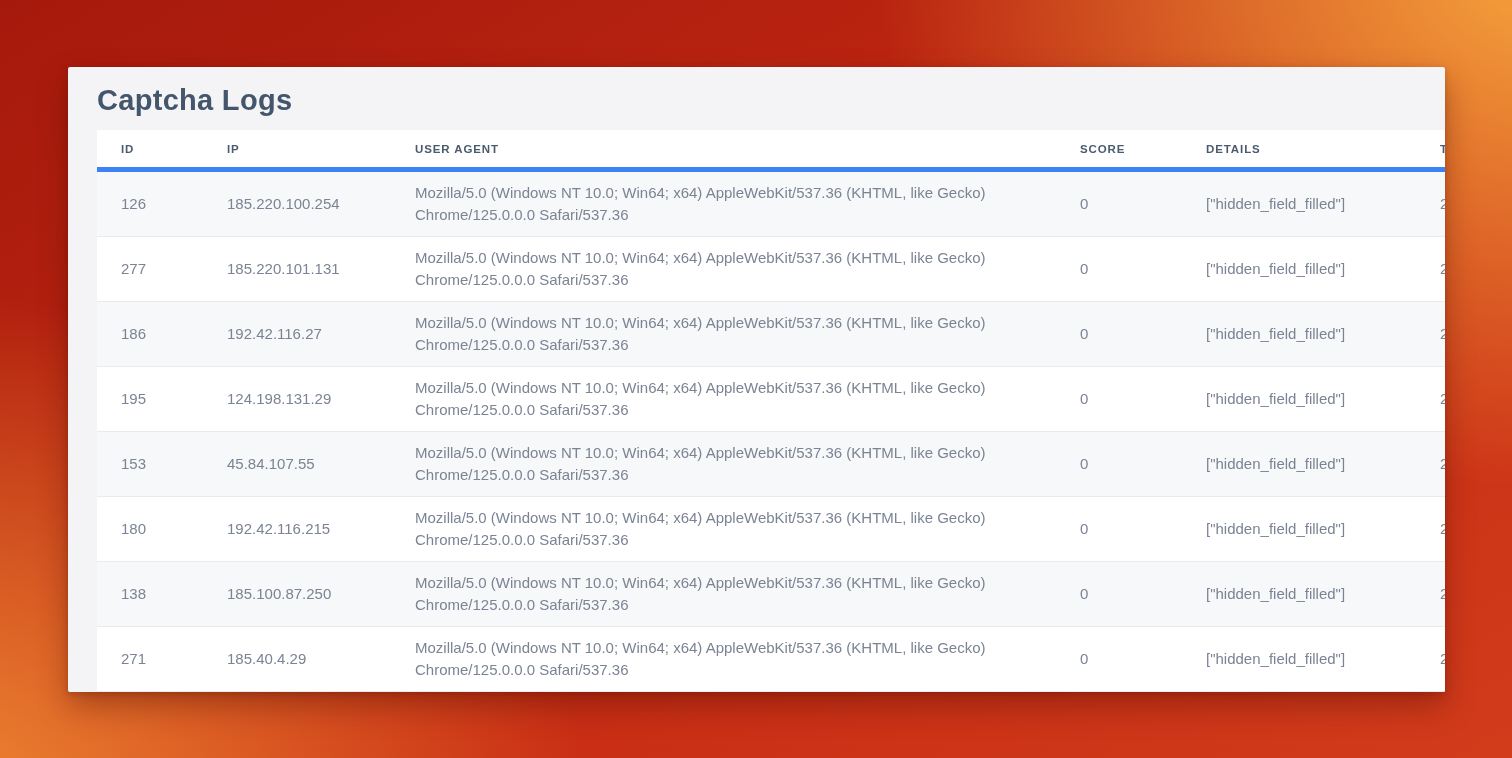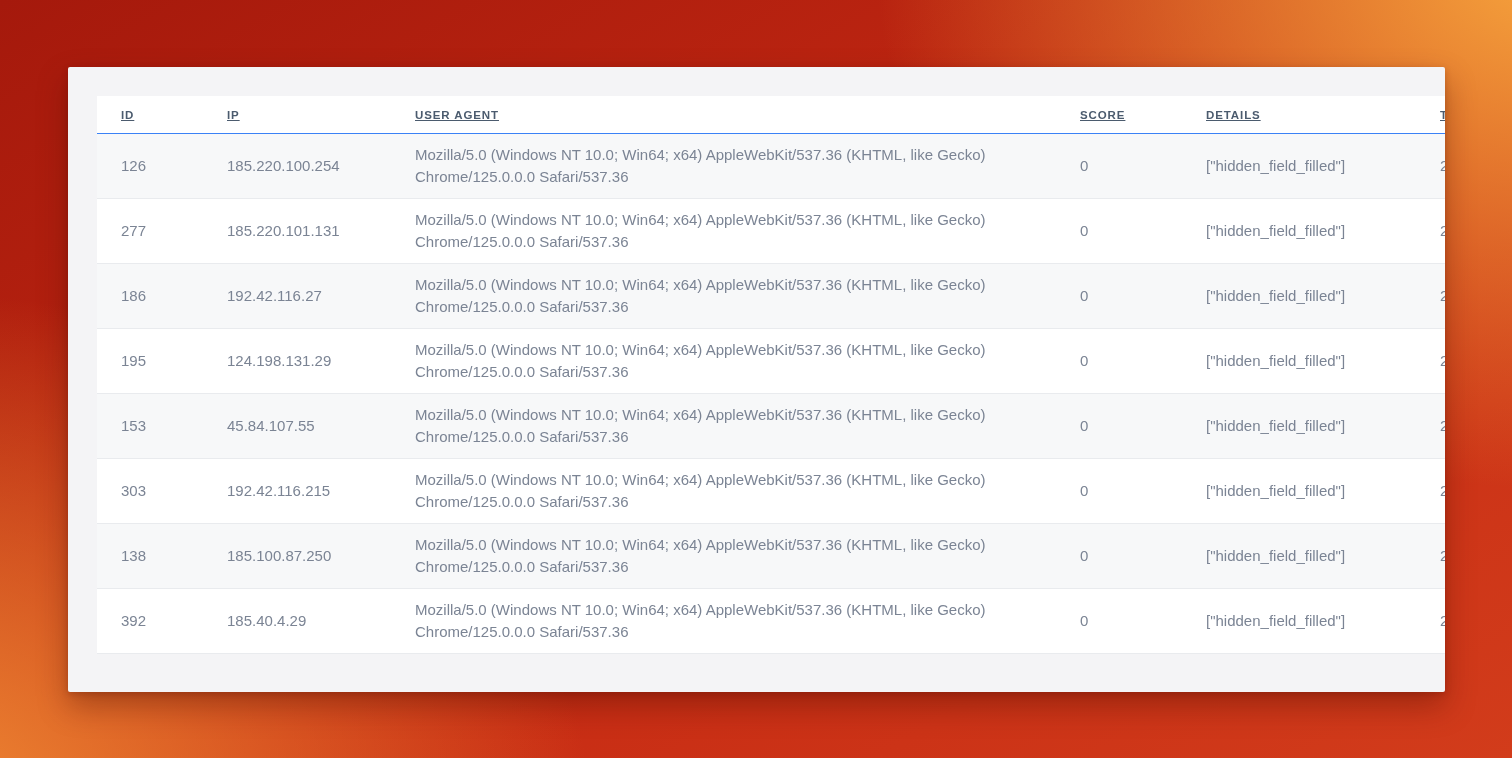--- a/index.html
+++ b/index.html
@@ -53,24 +53,23 @@
     text-align: left;
     padding: 0 10px 0 24px;
     overflow: hidden;
   }
   th {
     height: 37px;
     font-size: 11.5px;
     font-weight: 700;
     letter-spacing: 0.9px;
     color: #4b5b6e;
-    border-bottom: 1px solid #3b82f6;
+    border-bottom: 5px solid #3b82f6;
     text-transform: uppercase;
     vertical-align: middle;
-    text-decoration: underline;
   }
   td {
     height: 64px;
     font-size: 15px;
     line-height: 22px;
     color: #7b8494;
     border-bottom: 1px solid #e9ebee;
     vertical-align: middle;
     word-wrap: break-word;
   }
@@ -81,20 +80,21 @@
   .col-user_agent{ width: 631px; }
   .col-score     { width: 92px; }
   .col-details   { width: 200px; }
   .col-timestamp { width: 172px; padding-right: 24px; }
 </style>
 </head>
 <body>
 
 <div class="bg">
   <div class="card">
+    <h1 class="title">Captcha Logs</h1>
     <table class="logs">
       <thead>
         <tr>
             <th class="col-id">ID</th>
             <th class="col-ip">IP</th>
             <th class="col-user_agent">USER AGENT</th>
             <th class="col-score">SCORE</th>
             <th class="col-details">DETAILS</th>
             <th class="col-timestamp">TIMESTAMP</th>
           </tr>
@@ -134,37 +134,37 @@
           </tr>
           <tr>
             <td class="col-id">153</td>
             <td class="col-ip">45.84.107.55</td>
             <td class="col-user_agent">Mozilla/5.0 (Windows NT 10.0; Win64; x64) AppleWebKit/537.36 (KHTML, like Gecko) Chrome/125.0.0.0 Safari/537.36</td>
             <td class="col-score">0</td>
             <td class="col-details">["hidden_field_filled"]</td>
             <td class="col-timestamp">2025-09-20 02:33:41</td>
           </tr>
           <tr>
-            <td class="col-id">303</td>
+            <td class="col-id">180</td>
             <td class="col-ip">192.42.116.215</td>
             <td class="col-user_agent">Mozilla/5.0 (Windows NT 10.0; Win64; x64) AppleWebKit/537.36 (KHTML, like Gecko) Chrome/125.0.0.0 Safari/537.36</td>
             <td class="col-score">0</td>
             <td class="col-details">["hidden_field_filled"]</td>
             <td class="col-timestamp">2025-09-20 02:30:40</td>
           </tr>
           <tr>
             <td class="col-id">138</td>
             <td class="col-ip">185.100.87.250</td>
             <td class="col-user_agent">Mozilla/5.0 (Windows NT 10.0; Win64; x64) AppleWebKit/537.36 (KHTML, like Gecko) Chrome/125.0.0.0 Safari/537.36</td>
             <td class="col-score">0</td>
             <td class="col-details">["hidden_field_filled"]</td>
             <td class="col-timestamp">2025-09-20 02:29:40</td>
           </tr>
           <tr>
-            <td class="col-id">392</td>
+            <td class="col-id">271</td>
             <td class="col-ip">185.40.4.29</td>
             <td class="col-user_agent">Mozilla/5.0 (Windows NT 10.0; Win64; x64) AppleWebKit/537.36 (KHTML, like Gecko) Chrome/125.0.0.0 Safari/537.36</td>
             <td class="col-score">0</td>
             <td class="col-details">["hidden_field_filled"]</td>
             <td class="col-timestamp">2025-09-20 02:27:45</td>
           </tr>
         </tbody>
     </table>
   </div>
 </div>

